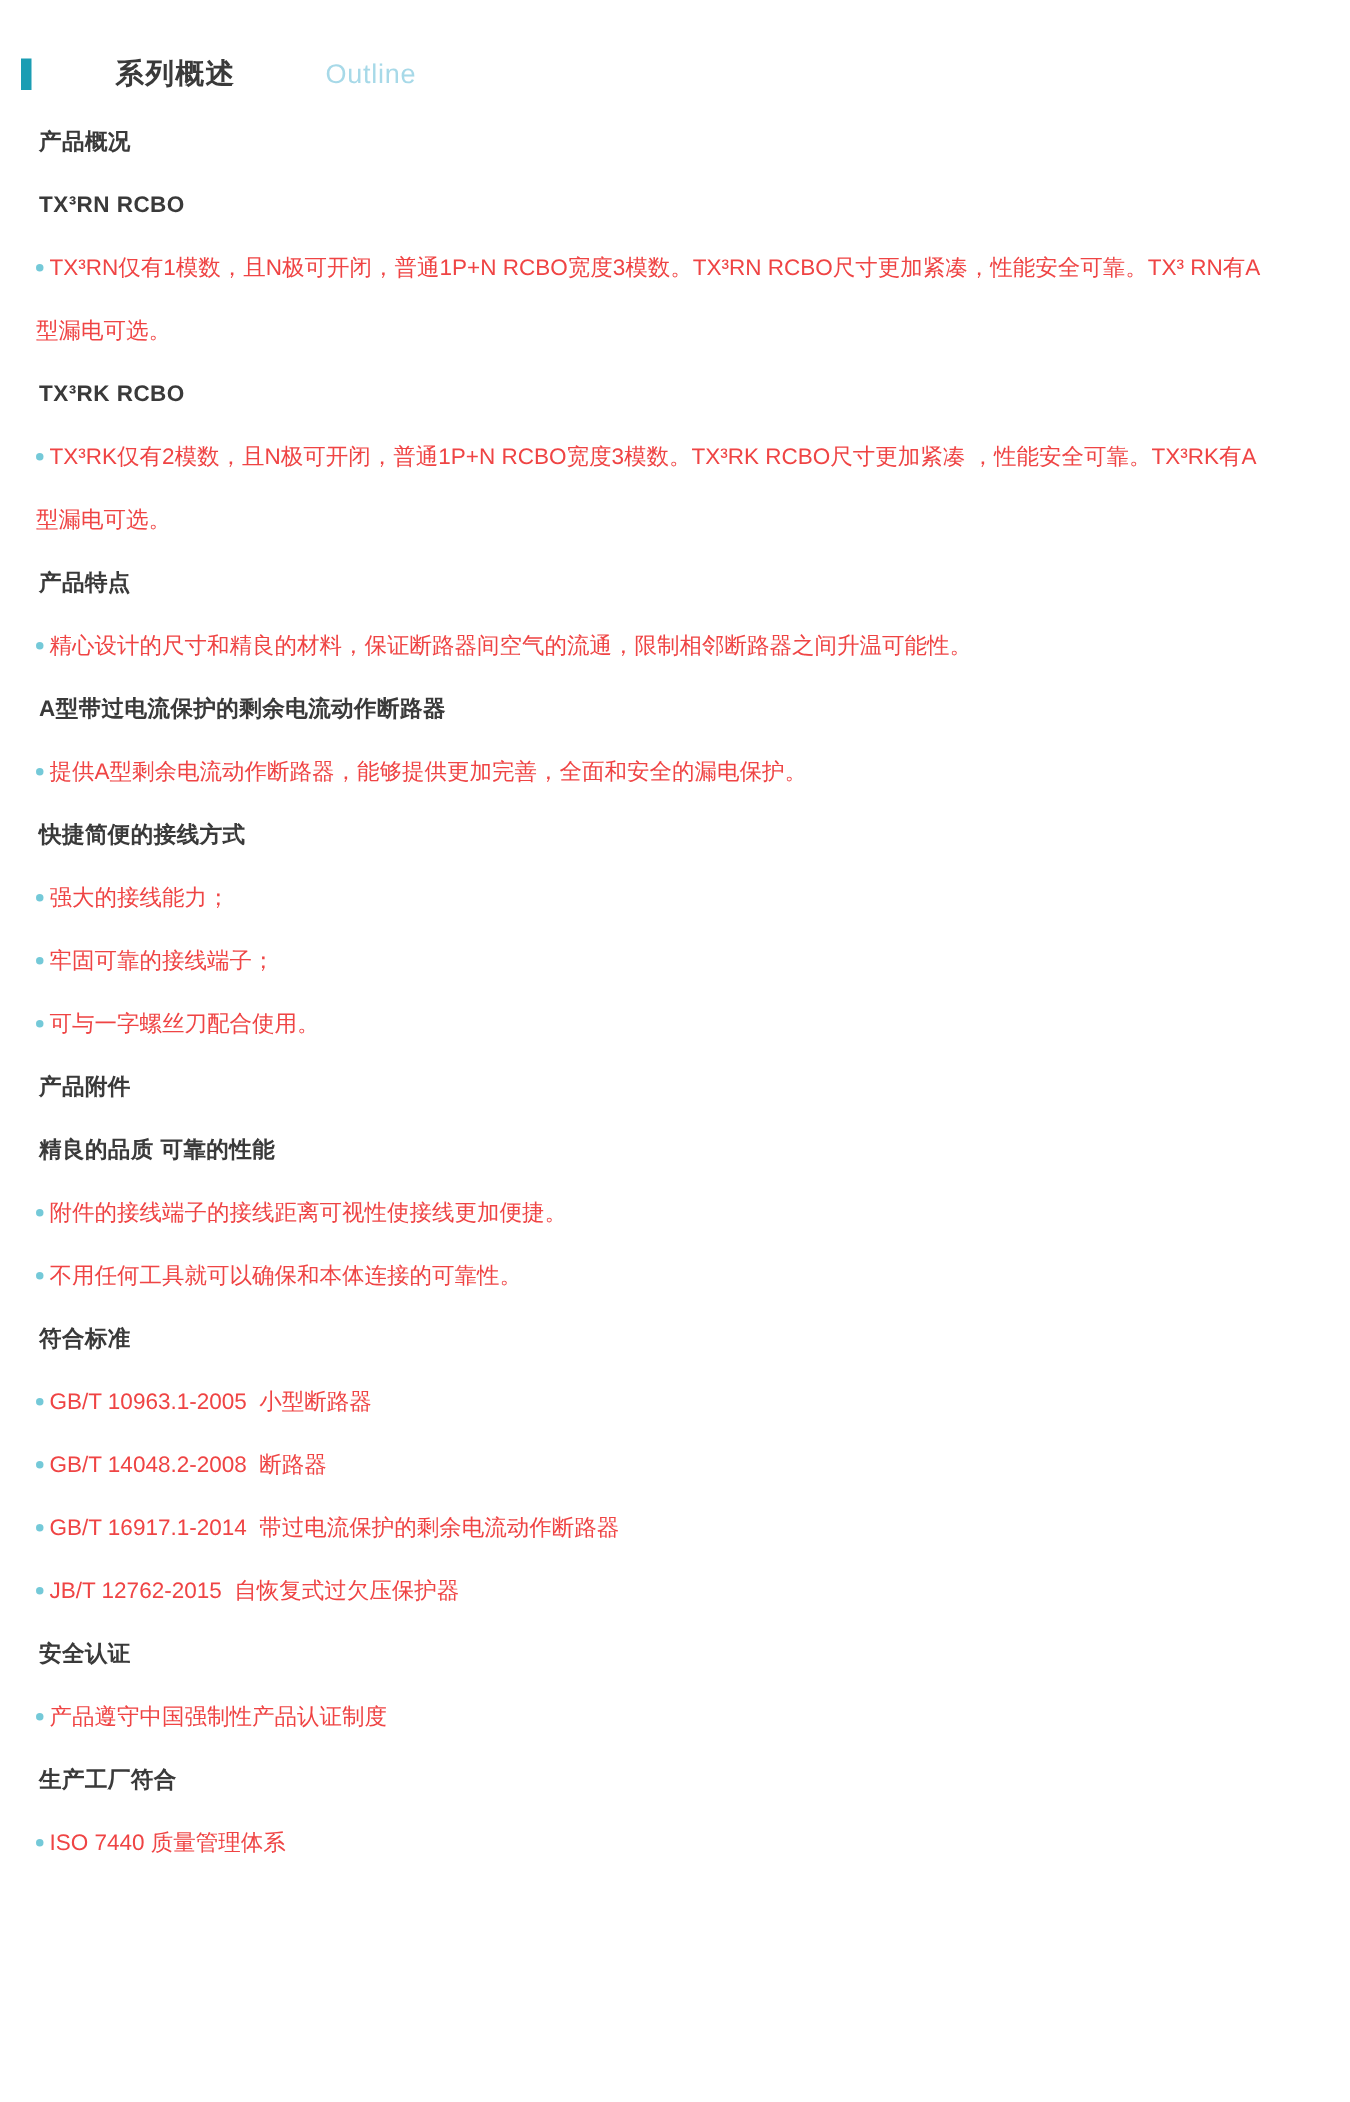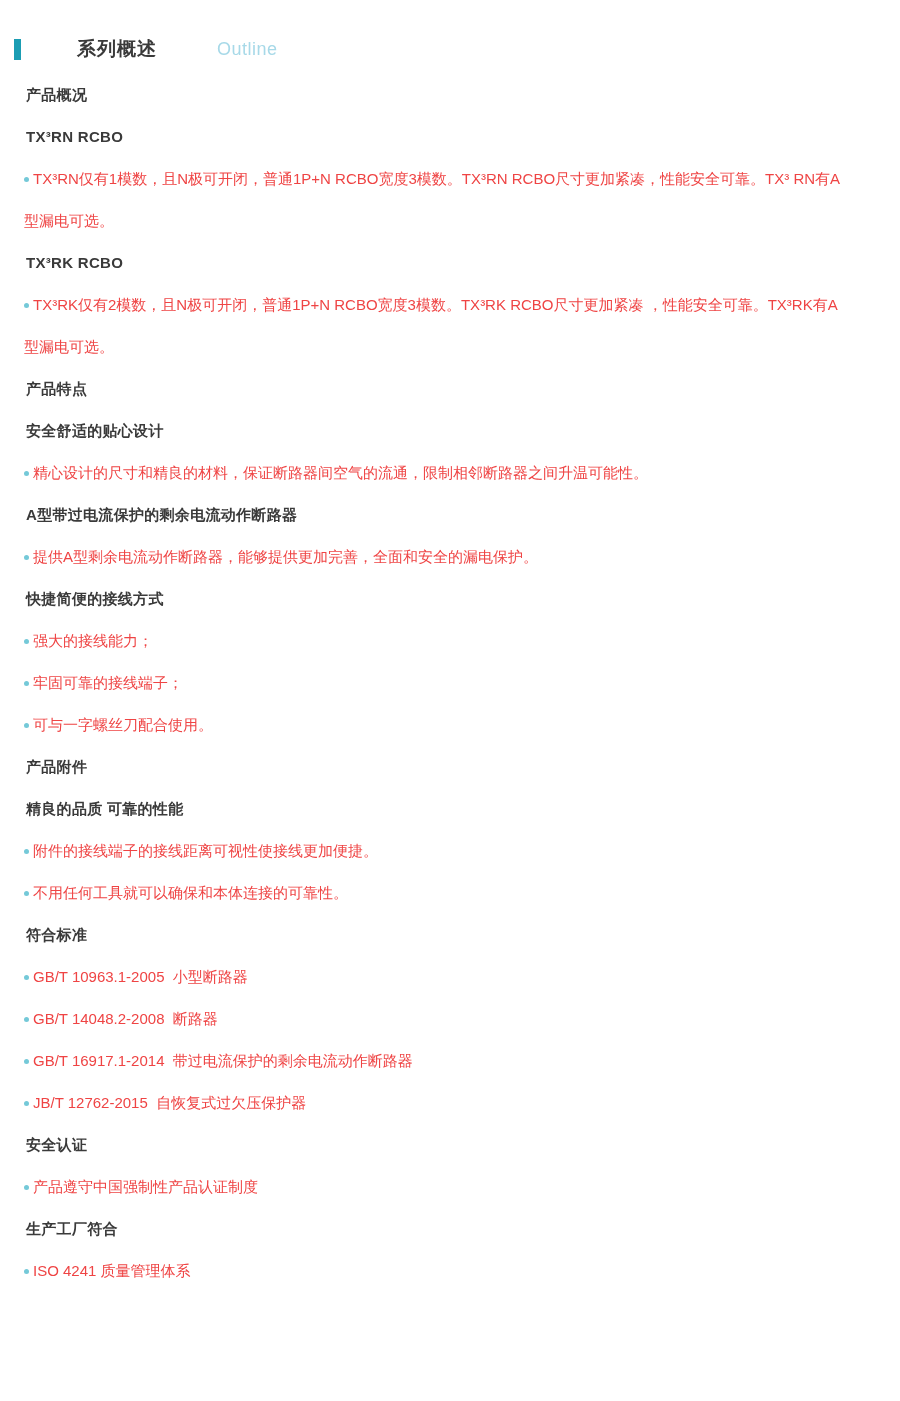--- a/index.html
+++ b/index.html
@@ -109,23 +109,20 @@
   </div>
 
   <div class="row bullet">
     <span class="dot"></span><span class="txt">TX³RK仅有2模数，且N极可开闭，普通1P+N RCBO宽度3模数。TX³RK RCBO尺寸更加紧凑 ，性能安全可靠。TX³RK有A型漏电可选。</span>
   </div>
 
   <div class="row heading">
     <span class="txt">产品特点</span>
   </div>
 
-  <div class="row heading">
-    <span class="txt">安全舒适的贴心设计</span>
-  </div>
 
   <div class="row bullet">
     <span class="dot"></span><span class="txt">精心设计的尺寸和精良的材料，保证断路器间空气的流通，限制相邻断路器之间升温可能性。</span>
   </div>
 
   <div class="row heading">
     <span class="txt">A型带过电流保护的剩余电流动作断路器</span>
   </div>
 
   <div class="row bullet">
@@ -191,19 +188,19 @@
 
   <div class="row bullet">
     <span class="dot"></span><span class="txt">产品遵守中国强制性产品认证制度</span>
   </div>
 
   <div class="row heading">
     <span class="txt">生产工厂符合</span>
   </div>
 
   <div class="row bullet">
-    <span class="dot"></span><span class="txt">ISO 4241 质量管理体系</span>
+    <span class="dot"></span><span class="txt">ISO 7440 质量管理体系</span>
   </div>
 
 </div>
 
   </div>
 </div>
 
 </body></html>

